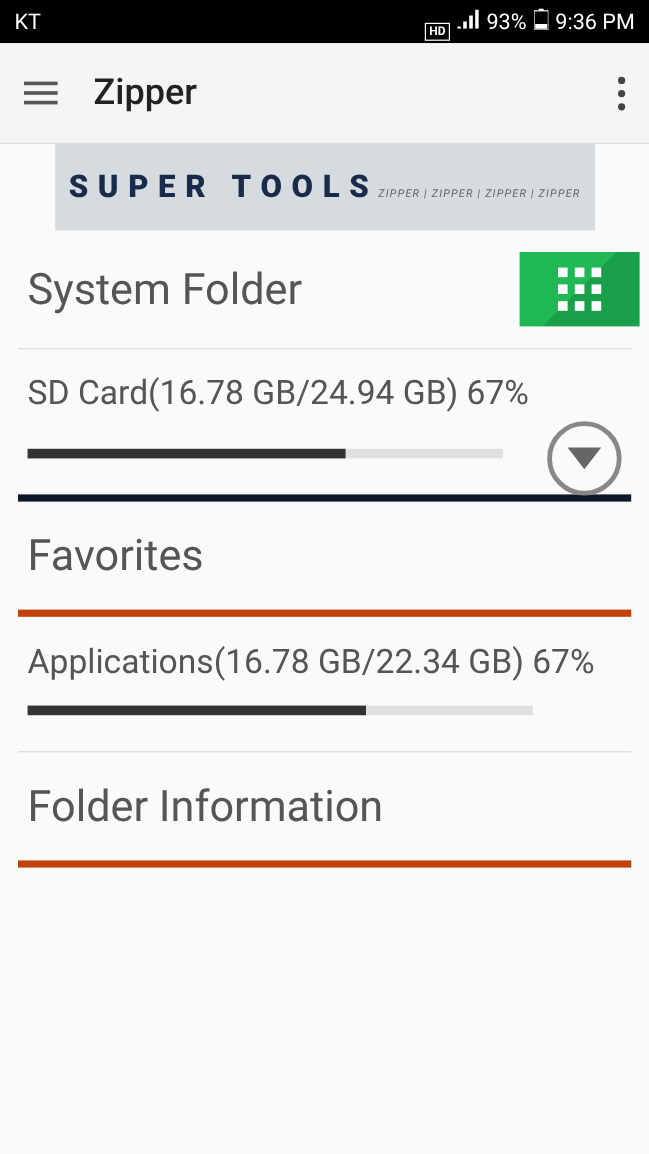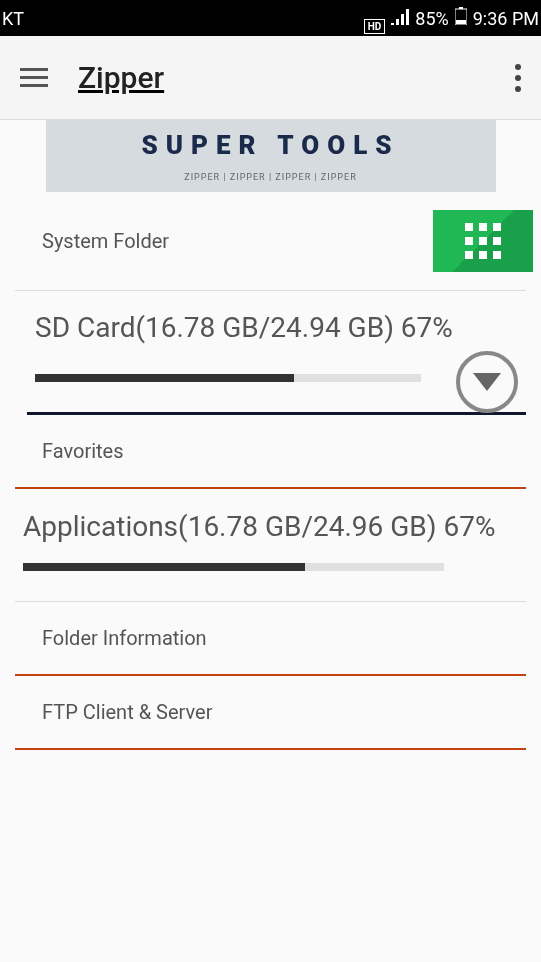--- a/index.html
+++ b/index.html
@@ -15,21 +15,21 @@
       overflow: hidden;
       position: relative;
     }
     .status-bar {
       height: 36px;
       background: #000;
       color: #fff;
       display: flex;
       align-items: center;
       justify-content: space-between;
-      padding: 0 2px;
+      padding: 0 12px;
       font-size: 18px;
     }
     .status-left {
       font-weight: 400;
     }
     .status-right {
       display: flex;
       align-items: center;
       gap: 6px;
     }
@@ -47,21 +47,20 @@
       display: inline-block;
     }
     .app-bar {
       height: 84px;
       background: #f5f5f5;
       display: flex;
       align-items: center;
       justify-content: space-between;
       padding: 0 20px;
       border-bottom: 1px solid #ddd;
-      text-decoration: underline;
     }
     .app-bar-left {
       display: flex;
       align-items: center;
       gap: 30px;
     }
     .hamburger {
       display: flex;
       flex-direction: column;
       gap: 5px;
@@ -88,50 +87,49 @@
       height: 6px;
       background: #444;
       border-radius: 50%;
     }
     .banner {
       margin: 0 auto;
       width: 450px;
       height: 72px;
       background: #d5dbde;
       display: flex;
-      flex-direction: column;
       align-items: center;
       justify-content: center;
       margin-top: 0;
     }
     .banner-title {
       font-size: 26px;
       font-weight: 900;
       letter-spacing: 8px;
       color: #1a2a4a;
     }
     .banner-subtitle {
       font-size: 9px;
       color: #666;
       letter-spacing: 1px;
       margin-top: 12px;
+      font-style: italic;
     }
     .content {
       padding: 0 15px;
     }
     .list-item {
       padding: 24px 8px;
-      border-bottom: 2px solid #c2410c;
+      border-bottom: 6px solid #c2410c;
       position: relative;
     }
     .list-item-title {
-      font-size: 20px;
+      font-size: 36px;
       color: #555;
       font-weight: 400;
-      margin-left: 19px;
     }
     .system-folder-row {
       display: flex;
       align-items: center;
       justify-content: space-between;
       padding: 18px 8px 18px 8px;
       border-bottom: 1px solid #ddd;
     }
     .grid-button {
       width: 100px;
@@ -148,23 +146,22 @@
       grid-template-columns: repeat(3, 1fr);
       gap: 6px;
     }
     .grid-icon span {
       width: 8px;
       height: 8px;
       background: #fff;
     }
     .storage-item {
       padding: 20px 8px 30px 8px;
-      border-bottom: 3px solid #0f172a;
+      border-bottom: 6px solid #0f172a;
       position: relative;
-      margin-left: 12px;
     }
     .storage-title {
       font-size: 28px;
       color: #555;
       margin-bottom: 30px;
     }
     .progress-bar {
       width: 80%;
       height: 8px;
       background: #e0e0e0;
@@ -220,21 +217,21 @@
 
 <div class="status-bar">
   <div class="status-left">KT</div>
   <div class="status-right">
     <span class="hd-icon">HD</span>
     <span class="signal-icon">
       <svg width="18" height="16" viewBox="0 0 18 16">
           <path d="M0 14h3v2H0zm5-4h3v6H5zm5-5h3v11h-3zm5-5h3v16h-3z" fill="#fff"></path>
         </svg>
     </span>
-    <span>85%</span>
+    <span>93%</span>
     <span class="battery-icon">
       <svg width="12" height="18" viewBox="0 0 12 18">
           <rect x="0" y="2" width="12" height="16" fill="none" stroke="#fff" stroke-width="1"></rect>
           <rect x="4" y="0" width="4" height="2" fill="#fff"></rect>
           <rect x="1" y="13" width="10" height="4" fill="#fff"></rect>
         </svg>
     </span>
     <span>9:36 PM</span>
   </div>
 </div>
@@ -288,28 +285,25 @@
       <div class="dropdown-triangle"></div>
     </div>
   </div>
 
   <div class="list-item">
     <div class="list-item-title">Favorites</div>
   </div>
 
 
   <div class="apps-item">
-    <div class="apps-title">Applications(16.78 GB/24.96 GB) 67%</div>
+    <div class="apps-title">Applications(16.78 GB/22.34 GB) 67%</div>
     <div class="apps-progress">
       <div class="apps-progress-fill" style="width:67%"></div>
     </div>
   </div>
 
   <div class="list-item">
     <div class="list-item-title">Folder Information</div>
   </div>
 
-  <div class="list-item">
-    <div class="list-item-title">FTP Client &amp; Server</div>
-  </div>
 
 
 </div>
 
 </body></html>

